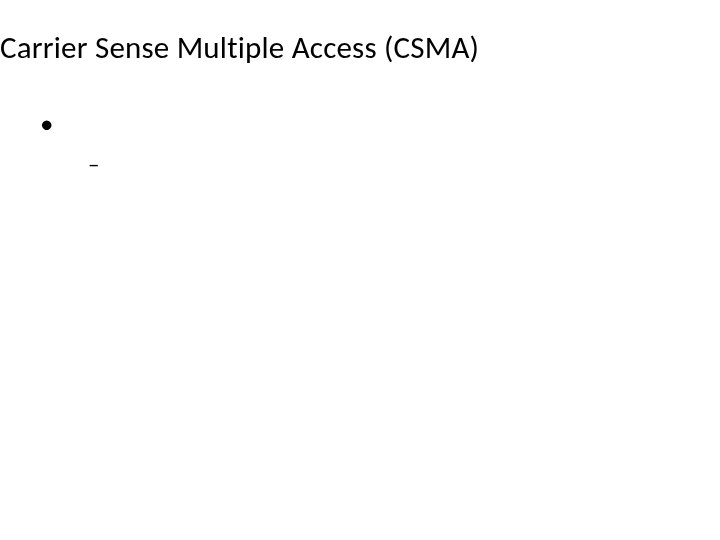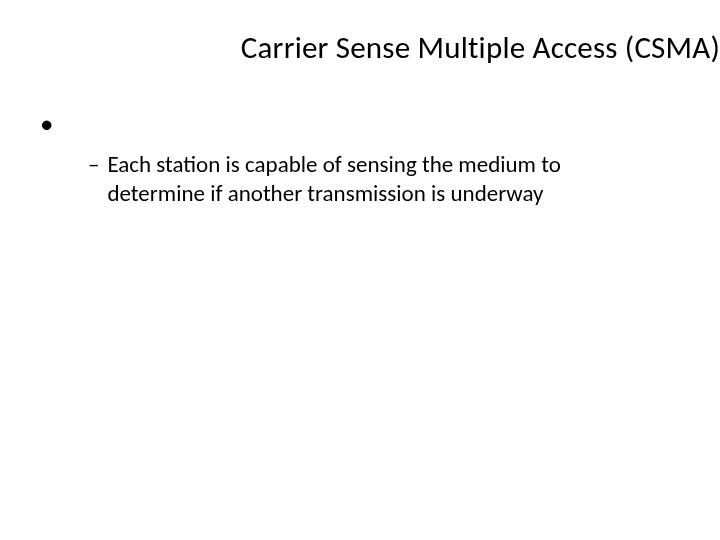--- a/index.html
+++ b/index.html
@@ -16,21 +16,21 @@
       overflow: hidden;
     }
     .slide {
       width: 100%;
       height: 100%;
       padding: 28px 0 0 0;
     }
     .title {
       font-size: 31px;
       font-weight: 400;
-      text-align: right;
+      text-align: left;
       margin-bottom: 42px;
       letter-spacing: 0.2px;
     }
     .content {
       padding-left: 40px;
       padding-right: 40px;
     }
     .bullet-1 {
       font-size: 27px;
       font-weight: 400;
@@ -65,16 +65,15 @@
 <body>
 
 <div class="slide">
   <h1 class="title">Carrier Sense Multiple Access (CSMA)</h1>
   <div class="content">
     <div class="bullet-1">
       <span class="marker">•</span>
     </div>
     <div class="bullet-2">
       <span class="marker">–</span>
-      <span class="text">Each station is capable of sensing the medium to determine if another transmission is underway</span>
     </div>
   </div>
 </div>
 
 </body></html>

